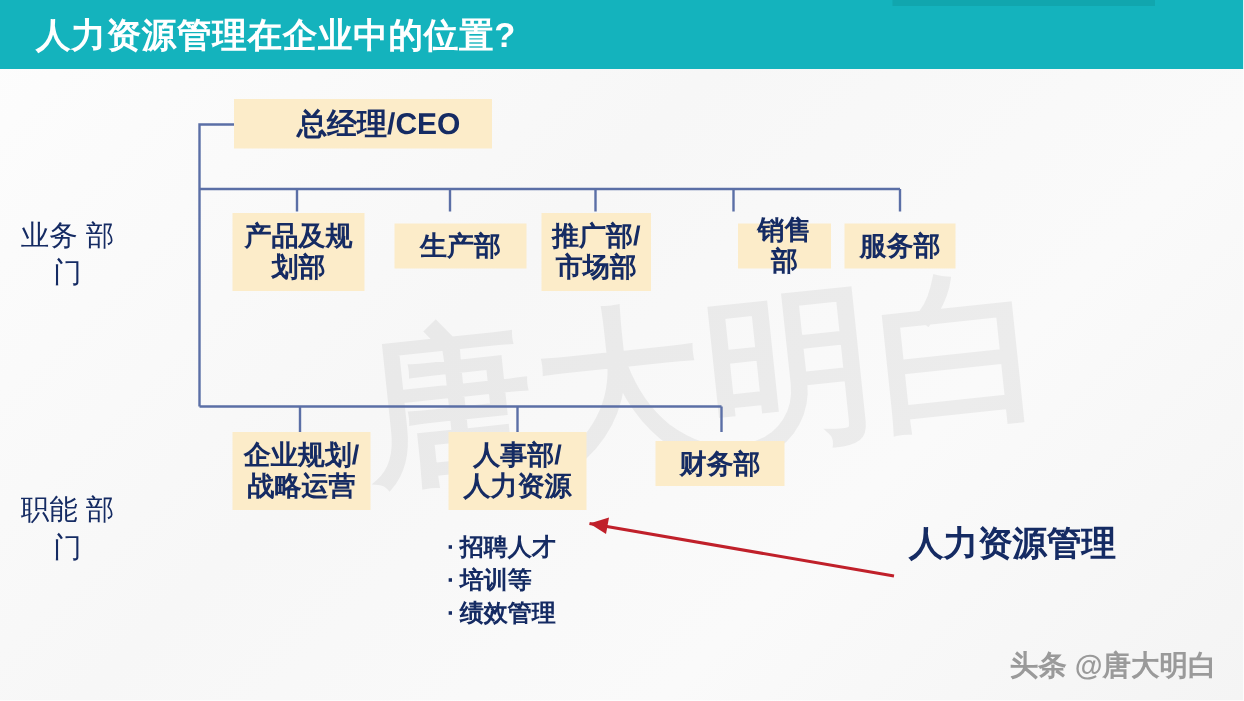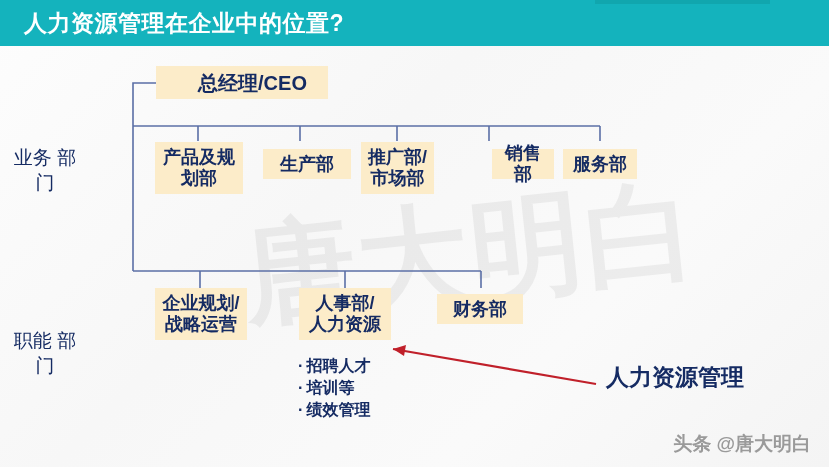--- a/index.html
+++ b/index.html
@@ -126,21 +126,21 @@
     white-space: nowrap;
   }
   #hr-bullets div::before {
     content: "\00b7\2009";
   }
 
   
   #callout-label {
     position: absolute;
     left: 606px;
-    top: 362px;
+    top: 347px;
     color: #152b63;
     font-size: 23px;
     font-weight: bold;
     white-space: nowrap;
   }
 </style>
 </head>
 <body>
 
 <div id="slide">

